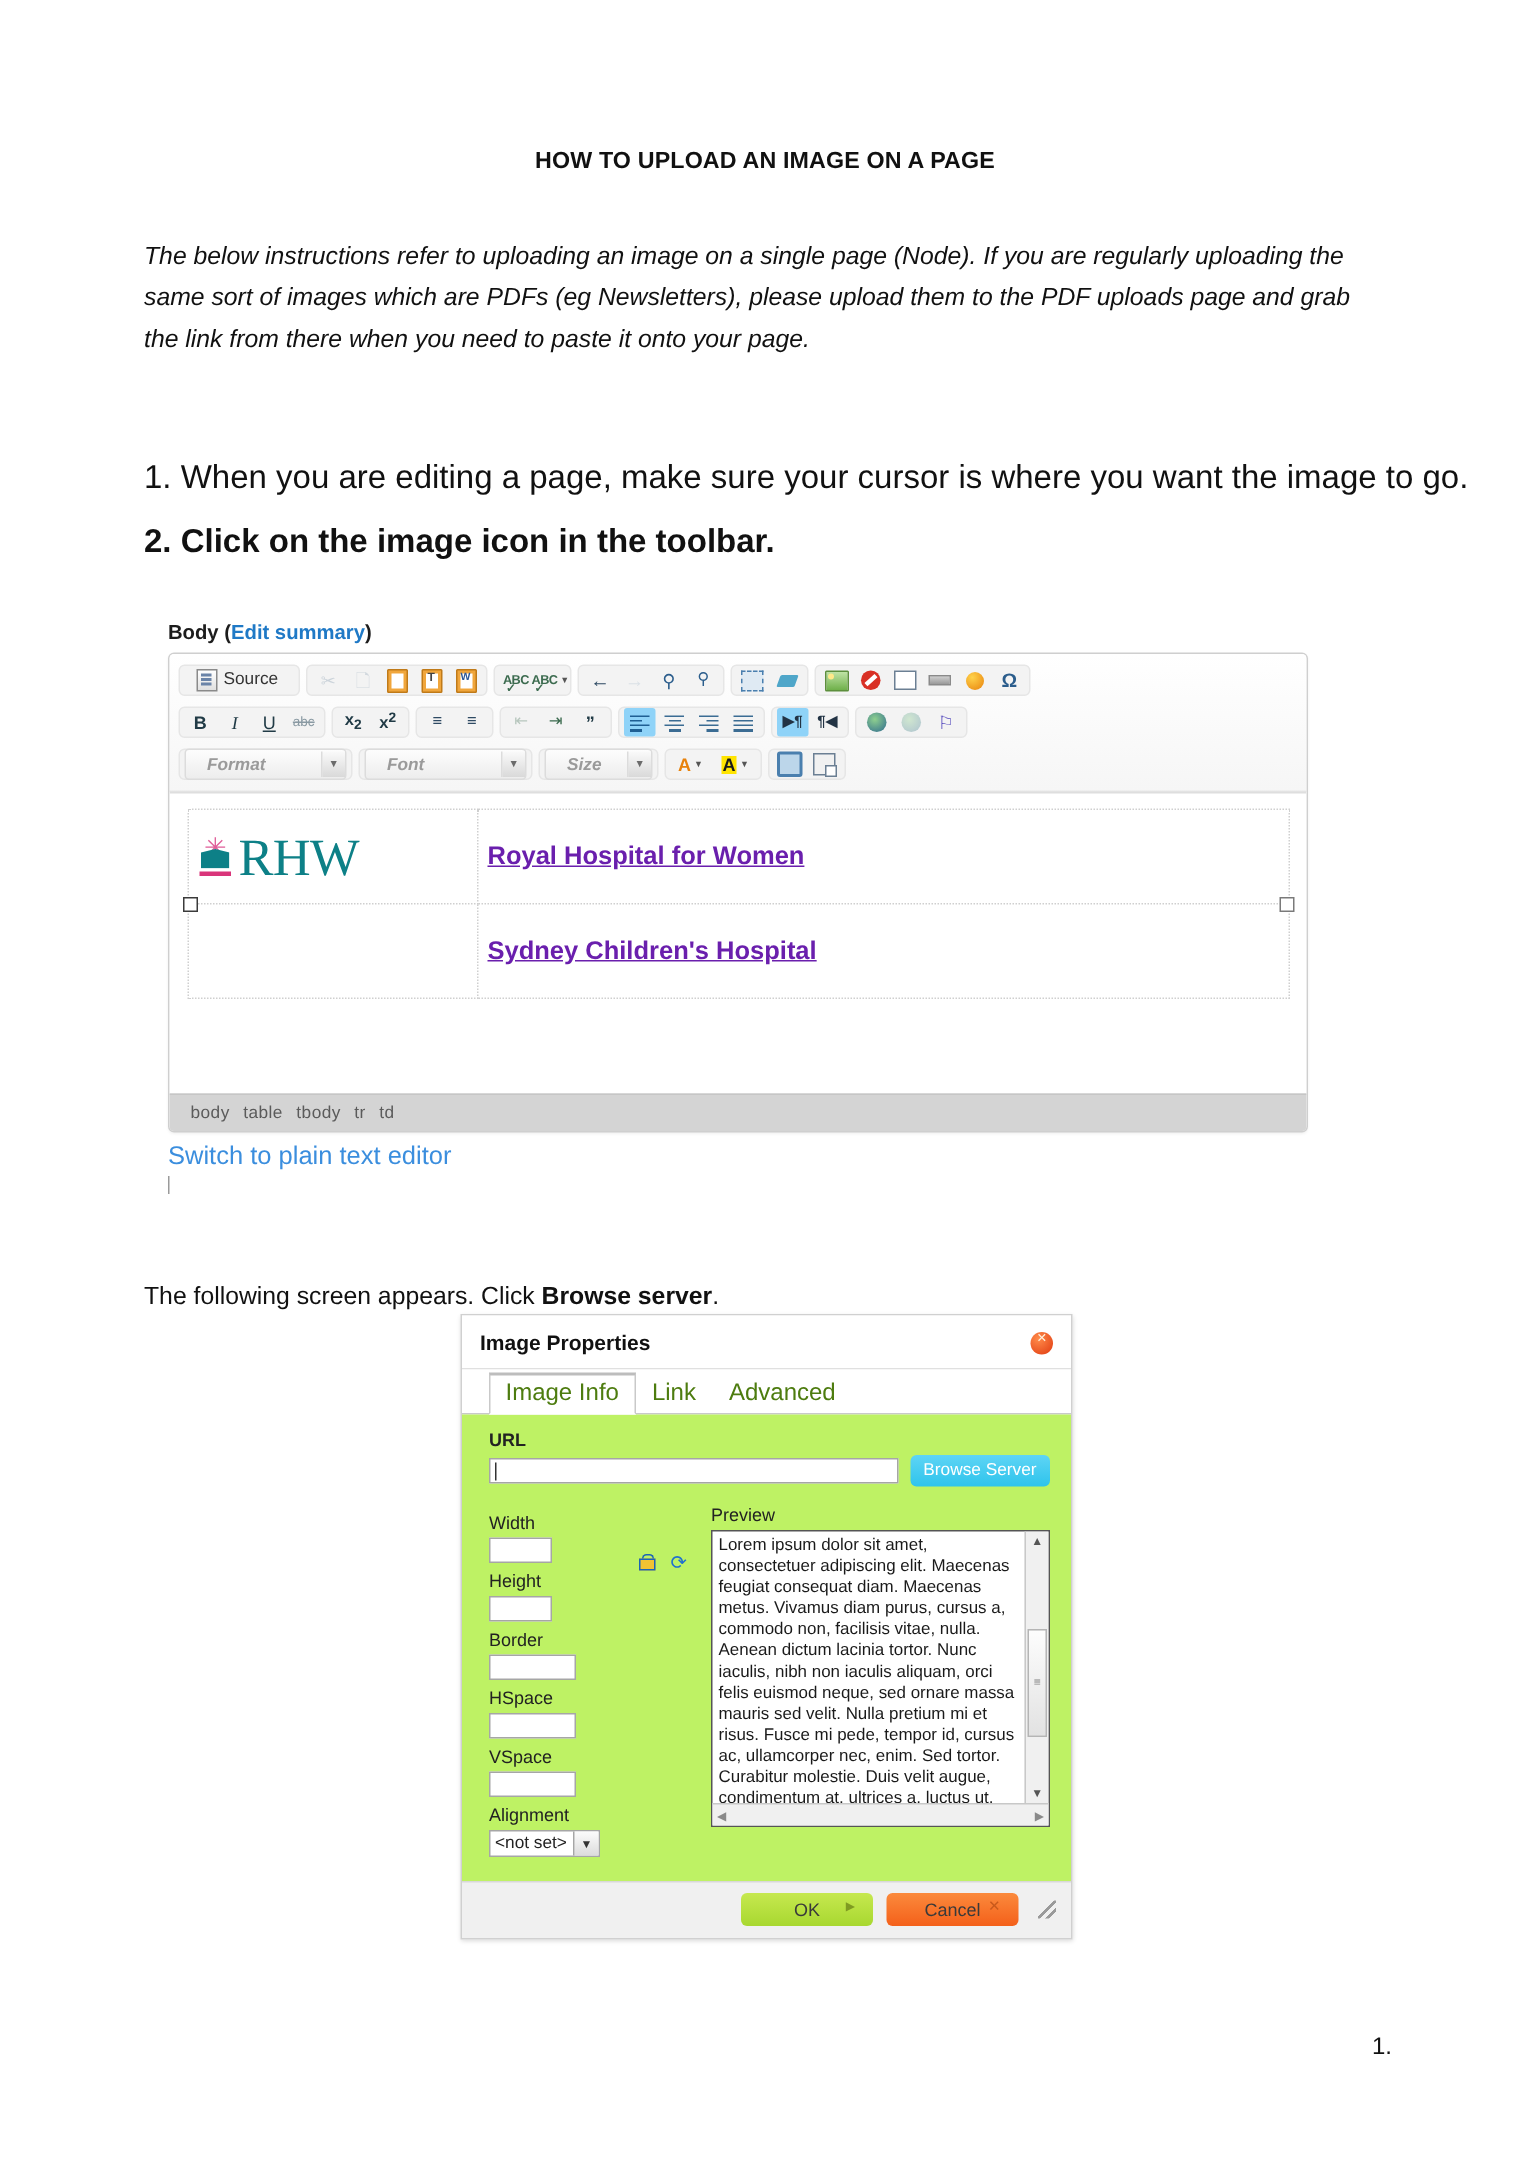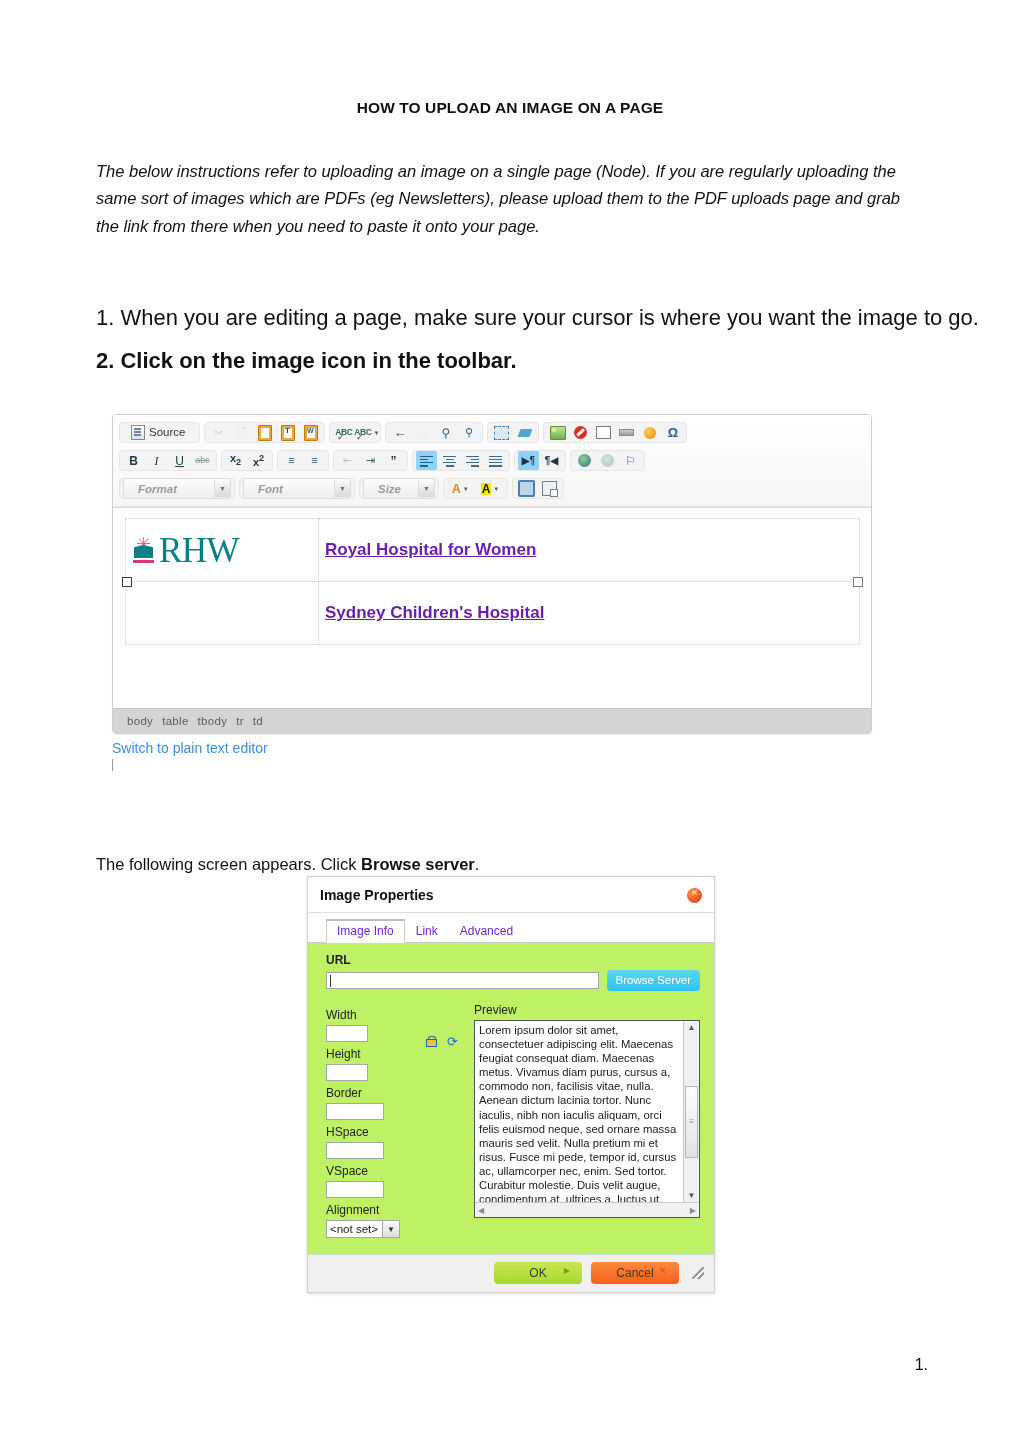--- a/index.html
+++ b/index.html
@@ -278,21 +278,21 @@
     background: #d4d4d4;
     border-top: 1px solid #c6c6c6;
     padding: 6px 0 6px 14px;
     font-size: 11.5px;
     color: #5b5b5b;
     letter-spacing: .3px;
   }
   .ck-elements span { margin-right: 9px; }
   .switch-link {
     margin-top: 6px;
-    font-size: 14px;
+    font-size: 17px;
     color: #3b8ede;
   }
   .caret-after {
     display:block; width:1px; height:12px; background:#9a9a9a; margin-top:3px;
   }
 
   
   .shot-dialog {
     position: absolute;
     left: 307px;
@@ -323,22 +323,22 @@
   .dlg-tabs {
     display: flex; align-items: flex-end;
     padding: 6px 0 0 18px;
     background: #fff;
     border-bottom: 1px solid #c9c9c9;
     height: 23px;
     box-sizing: content-box;
   }
   .dlg-tab {
     padding: 3px 10px 4px 10px;
-    font-size: 12px;
-    color: #6d28d9;
+    font-size: 16px;
+    color: #4d7c0f;
     border: 1px solid transparent;
     border-bottom: none;
   }
   .dlg-tab.active {
     background: #fff;
     border-color: #c9c9c9;
     border-top: 2px solid #bdbdbd;
     border-bottom: 1px solid #fff;
     margin-bottom: -1px;
     position: relative;
@@ -498,20 +498,23 @@
 
 <div class="doc-title">HOW TO UPLOAD AN IMAGE ON A PAGE</div>
 
 <p class="intro">The below instructions refer to uploading an image on a single page (Node). If you are regularly uploading the same sort of images which are PDFs (eg Newsletters), please upload them to the PDF uploads page and grab the link from there when you need to paste it onto your page.</p>
 
 <p class="step" id="step-1">1. When you are editing a page, make sure your cursor is where you want the image to go.</p>
 <p class="step" id="step-2">2. Click on the image icon in the toolbar.</p>
 
 <div class="shot-editor">
 
+  <div class="body-label">
+    <span>Body (</span><span class="edit-sum">Edit summary</span><span>)</span>
+  </div>
 
   <div class="ck-frame">
 
     <div class="ck-toolbar">
 
       <div class="tb-row">
         <div class="tb-group">
           <div class="tb-btn wide">
             <span class="src-btn">
                 <span class="src-ico"></span>

